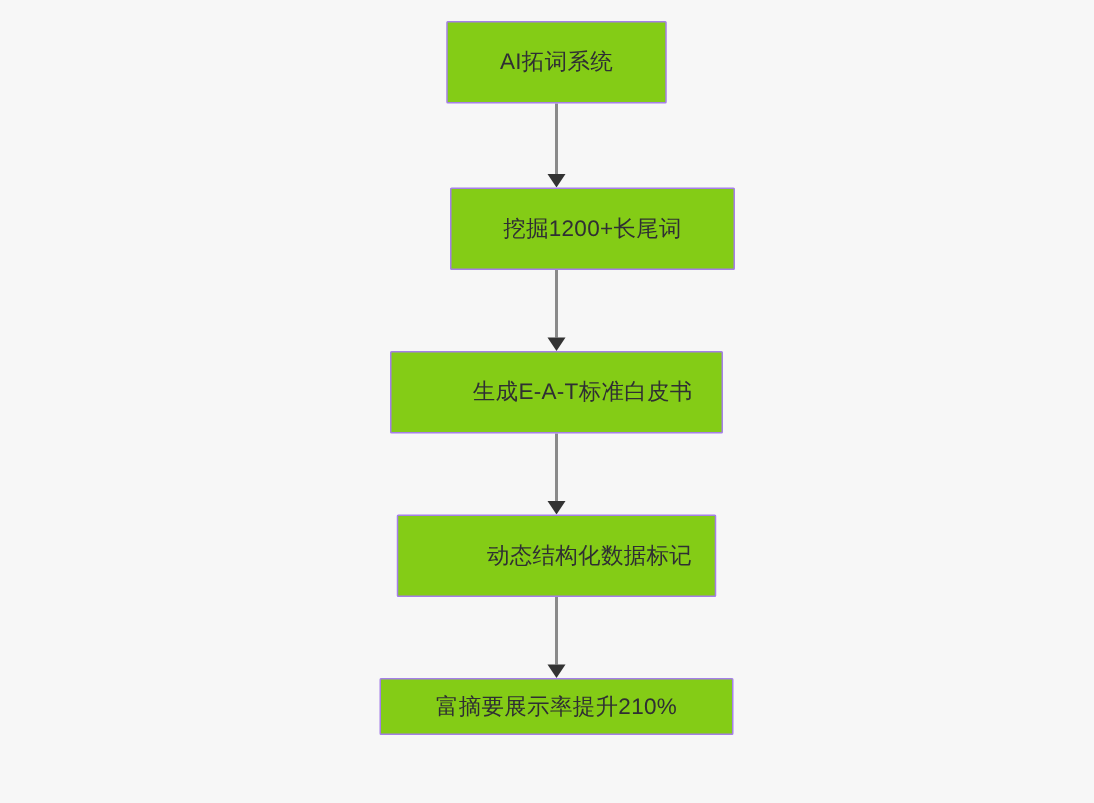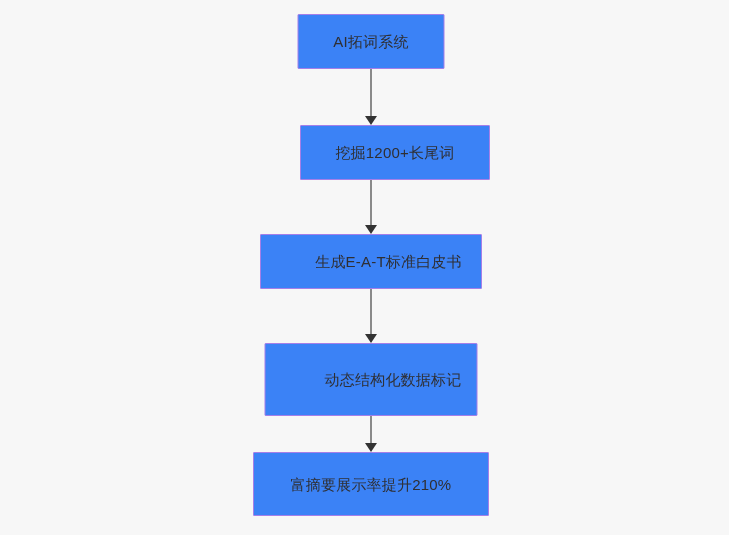--- a/index.html
+++ b/index.html
@@ -16,21 +16,21 @@
 
   #flowchart {
     position: relative;
     width: 729px;
     height: 535px;
   }
 
   .node {
     position: absolute;
     box-sizing: border-box;
-    background: #3b82f6;
+    background: #84cc16;
     border: 1px solid #a57fe8;
     border-radius: 1px;
     display: flex;
     align-items: center;
     justify-content: center;
     transform: translateX(-50%);
   }
 
   .node-label {
     font-size: 15px;
@@ -95,21 +95,21 @@
   </div>
 
   <div class="node" style="left:371px; top:125px; width:190px; height:55px;margin-left:24px;">
     <span class="node-label">挖掘1200+长尾词</span>
   </div>
 
   <div class="node" style="left:371px; top:234px; width:222px; height:55px;padding-left:35px;">
     <span class="node-label">生成E-A-T标准白皮书</span>
   </div>
 
-  <div class="node" style="left:371px; top:343px; width:213px; height:73px;padding-left:44px;">
+  <div class="node" style="left:371px; top:343px; width:213px; height:55px;padding-left:44px;">
     <span class="node-label">动态结构化数据标记</span>
   </div>
 
-  <div class="node" style="left:371px; top:452px; width:236px; height:64px;">
+  <div class="node" style="left:371px; top:452px; width:236px; height:38px;">
     <span class="node-label">富摘要展示率提升210%</span>
   </div>
 
 </div>
 
 </body></html>

